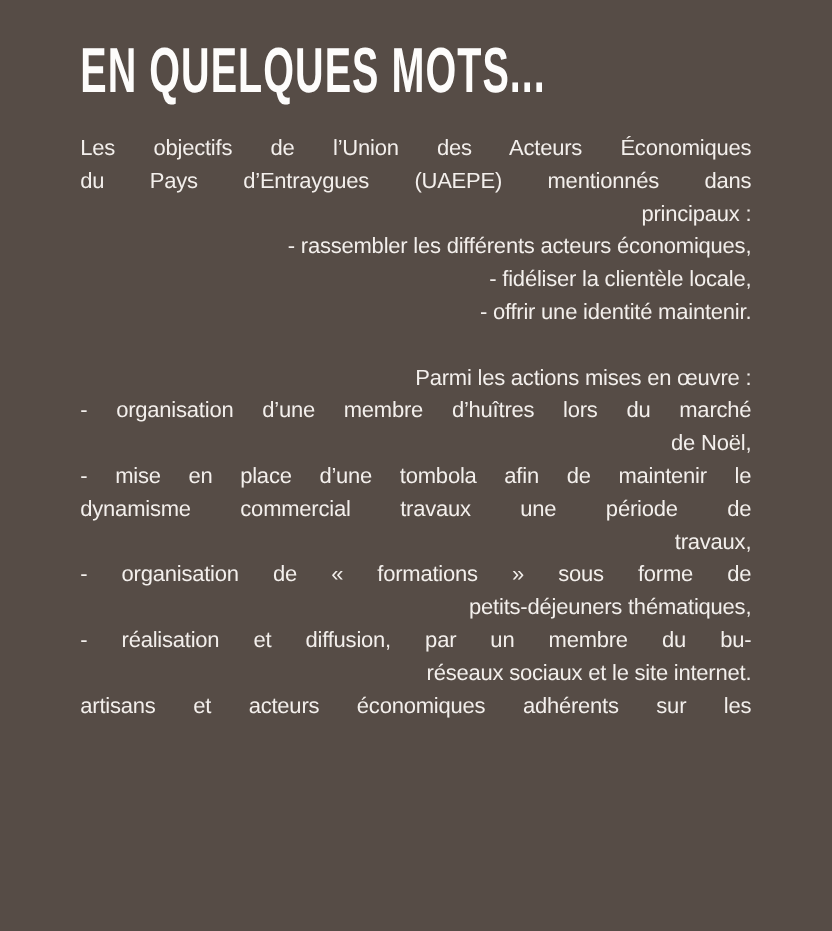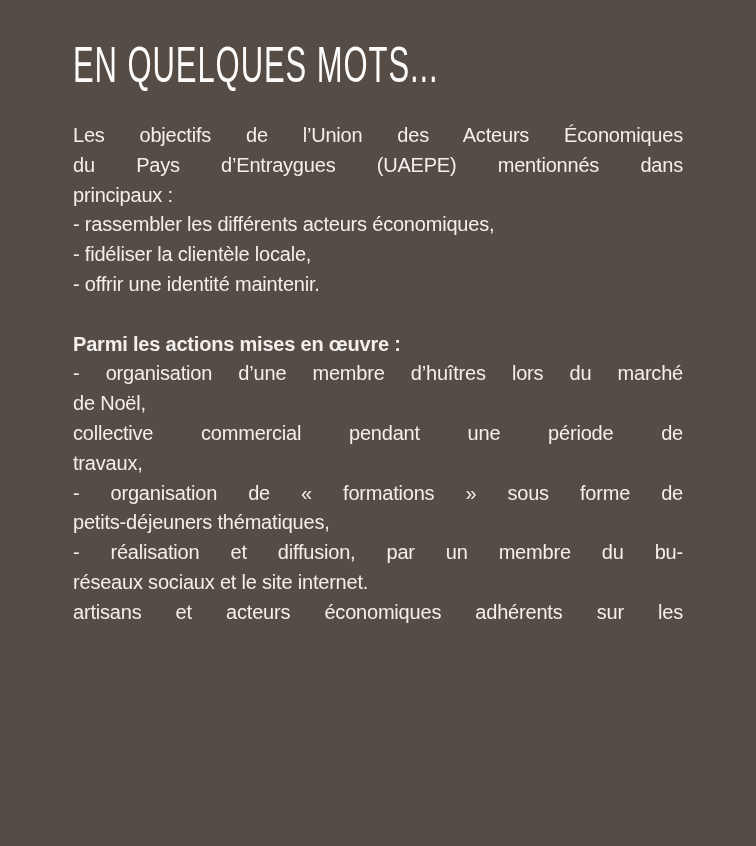--- a/index.html
+++ b/index.html
@@ -21,51 +21,50 @@
   .page {
     position: relative;
     width: 756px;
     height: 846px;
     box-sizing: border-box;
     padding: 0 73px;
   }
   .title {
     margin: 40px 0 0 0;
     font-family: "Liberation Sans", sans-serif;
-    font-weight: 400;
-    font-size: 50px;
+    font-weight: 700;
+    font-size: 58px;
     line-height: 50px;
     color: var(--title-color);
     white-space: nowrap;
   }
   .title-text {
     display: inline-block;
     transform: scaleX(0.62);
     transform-origin: 0 50%;
     letter-spacing: 1.5px;
   }
   .content {
     margin-top: 31px;
     font-size: 20px;
     line-height: 29.8px;
     letter-spacing: -0.2px;
     color: var(--text-color);
   }
   .line {
     min-height: 29.8px;
-    text-align: left;
+    text-align: right;
     white-space: normal;
   }
   .line.just {
     text-align: justify;
     text-align-last: justify;
   }
   .block.gap {
     margin-top: 29.8px;
-    font-weight: bold;
   }
 </style>
 </head>
 <body>
 
 <div class="page">
   <h1 class="title"><span class="title-text">EN QUELQUES MOTS...</span></h1>
   <div class="content">
       <div class="block">
         <div class="line just">Les objectifs de l’Union des Acteurs Économiques</div>
@@ -78,21 +77,22 @@
         <div class="line">- offrir une identité maintenir.</div>
       </div>
       <div class="block gap">
         <div class="line">Parmi les actions mises en œuvre :</div>
       </div>
       <div class="block">
         <div class="line just">- organisation d’une membre d’huîtres lors du marché</div>
         <div class="line">de Noël,</div>
       </div>
       <div class="block">
-        <div class="line just">collective commercial pendant une période de</div>
+        <div class="line just">- mise en place d’une tombola afin de maintenir le</div>
+        <div class="line just">dynamisme commercial travaux une période de</div>
         <div class="line">travaux,</div>
       </div>
       <div class="block">
         <div class="line just">- organisation de « formations » sous forme de</div>
         <div class="line">petits-déjeuners thématiques,</div>
       </div>
       <div class="block">
         <div class="line just">- réalisation et diffusion, par un membre du bu-</div>
         <div class="line">réseaux sociaux et le site internet.</div>
         <div class="line just">artisans et acteurs économiques adhérents sur les</div>

